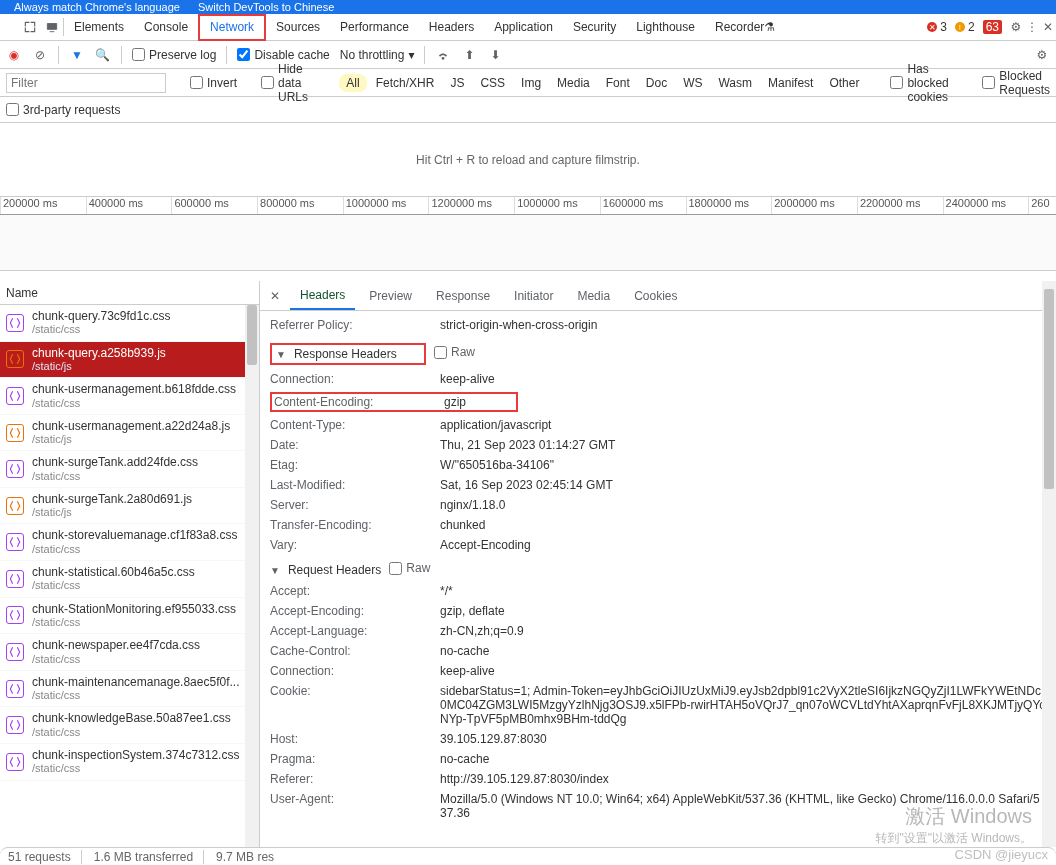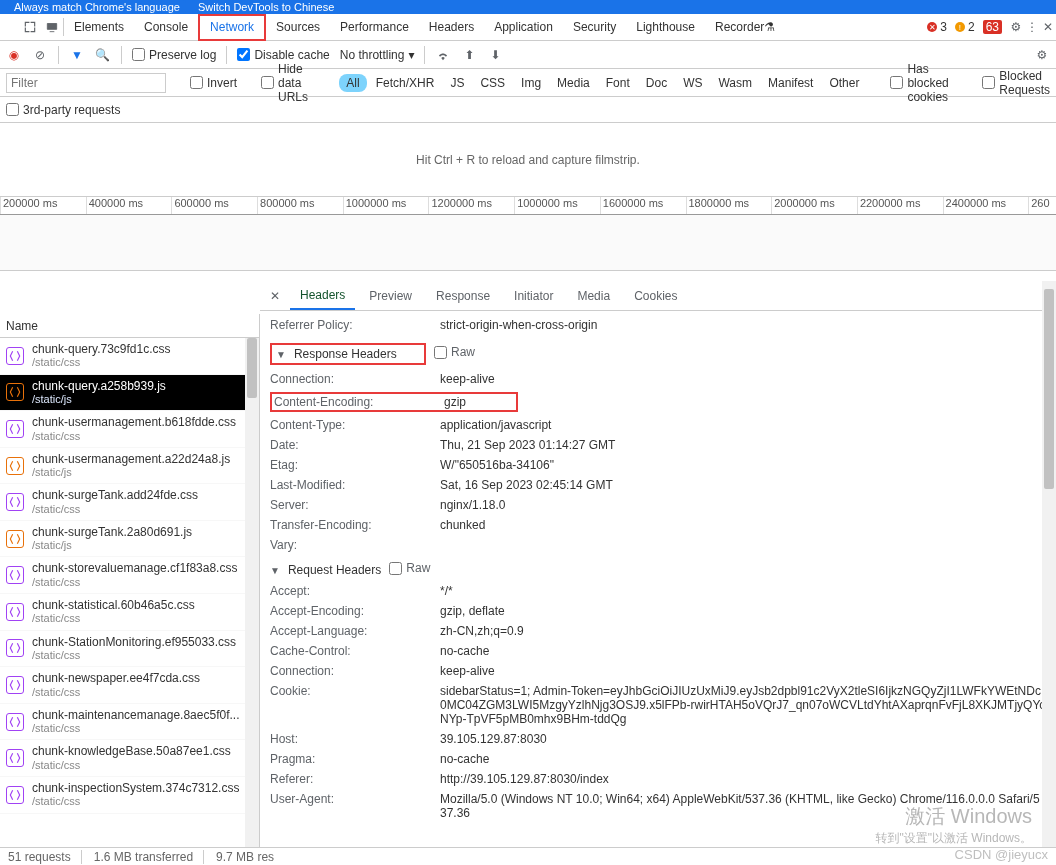--- a/index.html
+++ b/index.html
@@ -23,35 +23,35 @@
   .tb-ic { width: 16px; height: 16px; display: flex; align-items: center; justify-content: center; color: #5f6368; }
   .tb-sep { width: 1px; height: 18px; background: #ccc; }
   .tb-chk { display: flex; align-items: center; gap: 4px; }
   .tb-chk input { margin: 0; }
   .throttling { display: flex; align-items: center; gap: 4px; }
 
   .filter-bar { display: flex; align-items: center; height: 28px; border-bottom: 1px solid #ccc; padding: 0 6px; gap: 24px; flex-wrap: nowrap; }
   .filter-input { width: 160px; height: 20px; border: 1px solid #ccc; padding: 0 4px; color: #888; }
   .type-chips { display: flex; gap: 2px; align-items: center; }
   .chip { padding: 2px 7px; border-radius: 8px; cursor: pointer; }
-  .chip.active { background: #7dd3fc; color: #333; }
+  .chip.active { background: #fef9c3; color: #333; }
   .fbar2 { display: flex; align-items: center; height: 26px; border-bottom: 1px solid #ccc; padding: 0 6px; gap: 6px; }
 
   .filmstrip { height: 74px; display: flex; align-items: center; justify-content: center; color: #666; font-size: 12px; border-bottom: 1px solid #ccc; }
 
   .timeline-hdr { height: 18px; display: flex; border-bottom: 1px solid #999; }
   .timeline-hdr .tick { flex: 1; font-size: 11px; color: #555; padding-left: 2px; border-left: 1px solid #ddd; white-space: nowrap; }
   .timeline-body { height: 56px; background: #fafafa; border-bottom: 1px solid #ccc; }
 
   .split { display: flex; position: absolute; top: 281px; bottom: 18px; left: 0; right: 0; }
-  .reqlist { width: 260px; border-right: 1px solid #ccc; display: flex; flex-direction: column; overflow: hidden; margin-top: 33px; }
+  .reqlist { width: 260px; border-right: 1px solid #ccc; display: flex; flex-direction: column; overflow: hidden; }
   .reqlist-hdr { height: 24px; display: flex; align-items: center; padding: 0 6px; border-bottom: 1px solid #ccc; font-weight: 400; }
   .reqitems { flex: 1; overflow-y: hidden; position: relative; }
   .req-row { display: flex; align-items: center; gap: 8px; padding: 4px 6px; cursor: pointer; border-bottom: 1px solid #f7f7f7; }
-  .req-row.sel { background: #000000; color: #fff; }
+  .req-row.sel { background: #b91c1c; color: #fff; }
   .req-row .names { display: flex; flex-direction: column; line-height: 1.2; overflow: hidden; }
   .req-row .names .fn { white-space: nowrap; overflow: hidden; text-overflow: ellipsis; max-width: 210px; }
   .req-row .names .pth { font-size: 11px; color: #888; }
   .req-row.sel .pth { color: #dbe6fb; }
   .fic { width: 18px; height: 18px; border: 1px solid; border-radius: 3px; display: flex; align-items: center; justify-content: center; font-size: 9px; flex: none; }
   .fic.css { border-color: #a142f4; color: #a142f4; }
   .fic.js  { border-color: #e8710a; color: #e8710a; }
 
   .detail { flex: 1; display: flex; flex-direction: column; overflow: hidden; position: relative; }
   .detail-tabs { display: flex; align-items: center; height: 30px; border-bottom: 1px solid #ccc; padding-left: 4px; gap: 4px; }
@@ -62,21 +62,21 @@
   .detail-body { flex: 1; overflow-y: auto; padding: 4px 10px 10px 10px; }
   .kv { display: flex; padding: 3px 0; }
   .kv .k { width: 170px; color: #5f6368; }
   .kv .v { flex: 1; color: #333; word-break: break-all; }
   .sect { margin-top: 8px; margin-bottom: 4px; display: flex; align-items: center; gap: 8px; }
   .sect .tri { color: #5f6368; font-size: 10px; }
   .sect.boxed { border: 2px solid #e83a3a; padding: 2px 4px; width: 156px; }
   .raw { display: flex; align-items: center; gap: 4px; margin-left: 8px; color: #5f6368; }
   .row-boxed { border: 2px solid #e83a3a; width: 248px; padding: 1px 2px; align-items: flex-end; }
 
-  .status-bar { position: absolute; bottom: 0; left: 0; right: 0; height: 18px; border-top: 1px solid #ccc; display: flex; align-items: center; gap: 12px; padding: 0 8px; color: #666; font-size: 11px; }
+  .status-bar { position: absolute; bottom: 0; left: 0; right: 0; height: 18px; border-top: 1px solid #ccc; display: flex; align-items: center; gap: 12px; padding: 0 8px; color: #666; font-size: 11px; border-radius: 8px; }
   .status-bar .seg { border-right: 1px solid #ccc; padding-right: 10px; }
 
   .watermark { position: absolute; right: 24px; bottom: 18px; text-align: right; color: #b7b7b7; pointer-events: none; }
   .watermark .l1 { font-size: 20px; }
   .watermark .l2 { font-size: 12px; }
   .wm2 { position: absolute; right: 8px; bottom: 3px; color: #bfbfbf; font-size: 13px; pointer-events: none; }
 
   .scrollbar-v { position: absolute; right: 0; top: 0; bottom: 0; width: 14px; background: #f1f1f1; }
   .scrollbar-v .thumb { position: absolute; left: 2px; right: 2px; background: #c1c1c1; border-radius: 2px; }
 
@@ -435,20 +435,21 @@
           <div class="kv">
             <div class="k">Server:</div>
             <div class="v">nginx/1.18.0</div>
           </div>
           <div class="kv">
             <div class="k">Transfer-Encoding:</div>
             <div class="v">chunked</div>
           </div>
           <div class="kv">
             <div class="k">Vary:</div>
+            <div class="v">Accept-Encoding</div>
           </div>
         </div>
 
       <div style="display:flex;align-items:center">
         <div class="sect">
           <span class="tri">▼</span>
           <span>Request Headers</span>
         </div>
         <label class="raw">
             <input type="checkbox" style="">

